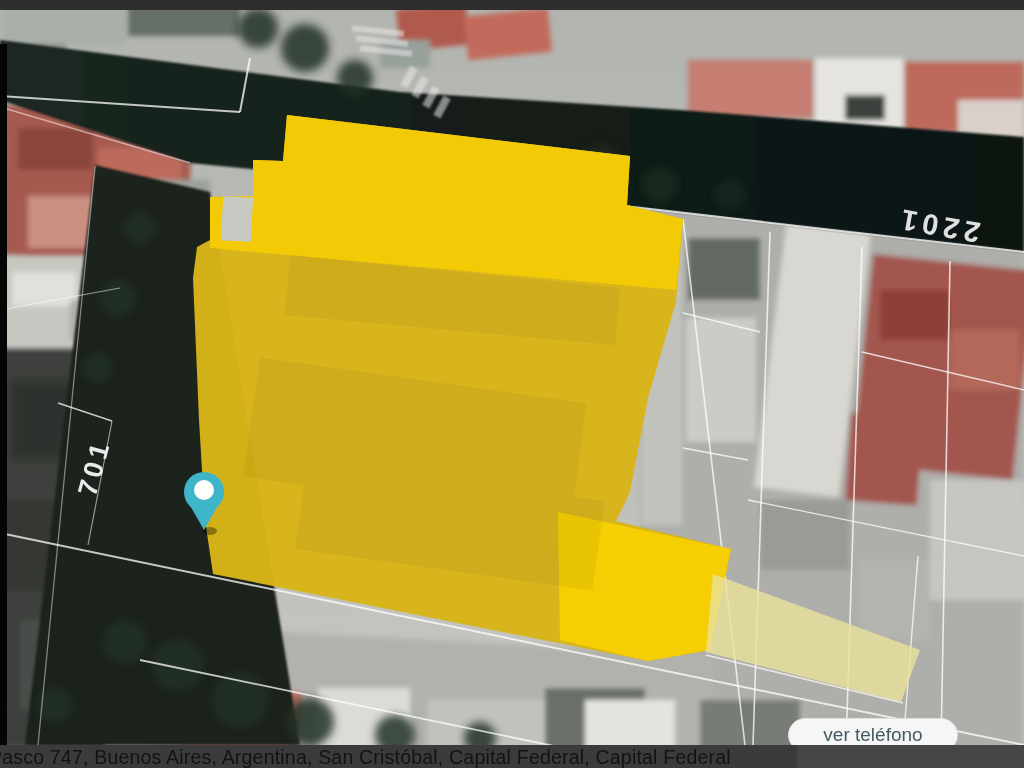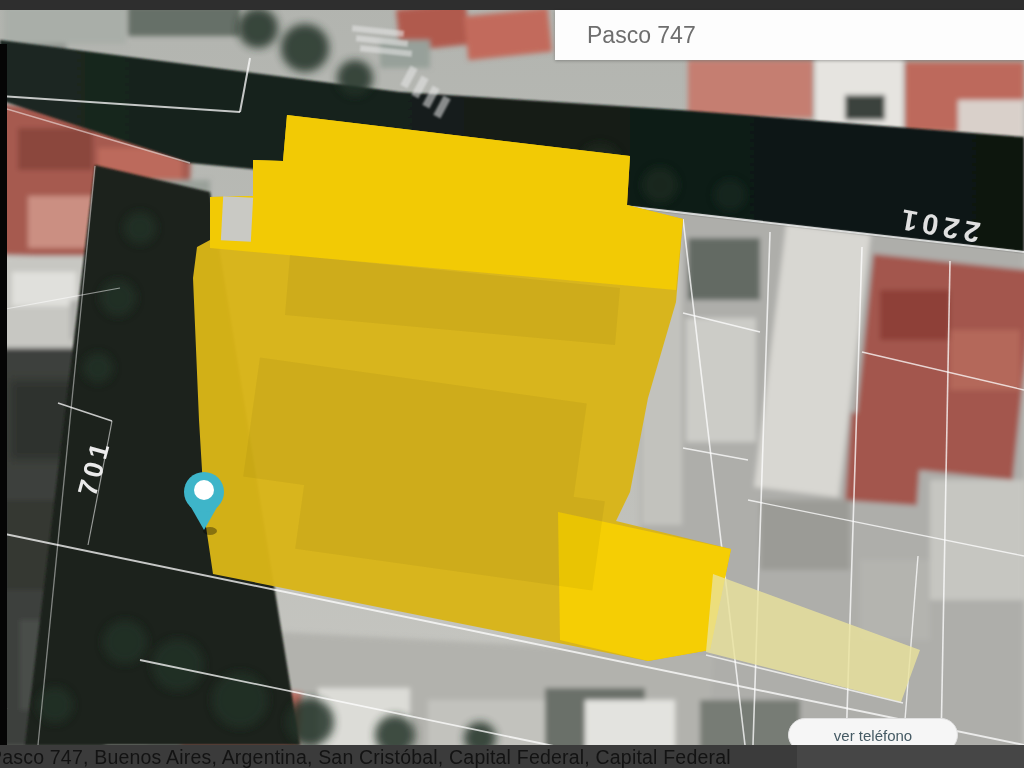--- a/index.html
+++ b/index.html
@@ -8,21 +8,21 @@
   .screen *{box-sizing:border-box;}
   svg.map{position:absolute;left:0;top:0;}
   .topbar{position:absolute;left:0;top:0;width:1024px;height:10px;background:#2e2e2e;}
   .leftstrip{position:absolute;left:0;top:44px;width:7px;height:701px;background:#050505;}
   .searchbox{position:absolute;left:555px;top:10px;width:469px;height:50px;background:#fdfdfd;
              box-shadow:0 1px 3px rgba(0,0,0,.25);display:flex;align-items:center;padding-left:30px;}
   .searchbox input{border:none;outline:none;background:transparent;width:100%;
                    font-family:"Liberation Sans",sans-serif;font-size:23px;color:#6e6e6e;}
   .phonebtn{position:absolute;left:788px;top:718px;width:170px;height:34px;background:#f6f6f6;
             border:1px solid #e0e0e0;border-radius:17px;display:flex;align-items:center;justify-content:center;
-            font-size:15px;color:#455a64;}
+            font-size:19px;color:#455a64;}
   .bottombar{position:absolute;left:0;top:745px;width:1024px;height:23px;background:#3b3b3b;overflow:hidden;}
   .bottombar .seg{position:absolute;left:797px;top:0;width:227px;height:23px;background:#464646;}
   .addr{position:absolute;left:-11px;top:1px;white-space:nowrap;font-size:19.5px;color:#131313;letter-spacing:.2px;}
 </style>
 </head>
 <body>
 
 <div class="screen">
 
 <svg class="map" width="1024" height="768" viewBox="0 0 1024 768">
@@ -185,23 +185,20 @@
     <ellipse cx="210" cy="531" rx="7" ry="4" fill="#000" opacity=".35"></ellipse>
     <path d="M188,502 L204,530 L220,502 Z" style="fill:var(--c-pin)"></path>
     <circle cx="204" cy="492" r="20" style="fill:var(--c-pin)"></circle>
     <circle cx="204" cy="490" r="10" fill="#ffffff"></circle>
   </g>
 </svg>
 
 <div class="topbar"></div>
 <div class="leftstrip"></div>
 
-<div class="searchbox">
-  <input type="text" readonly="" value="Pasco 747" style="">
-</div>
 
 <div class="phonebtn">
   <span>ver teléfono</span>
 </div>
 
 <div class="bottombar">
   <div class="seg"></div>
   <span class="addr">Pasco 747, Buenos Aires, Argentina, San Cristóbal, Capital Federal, Capital Federal</span>
 </div>
 

